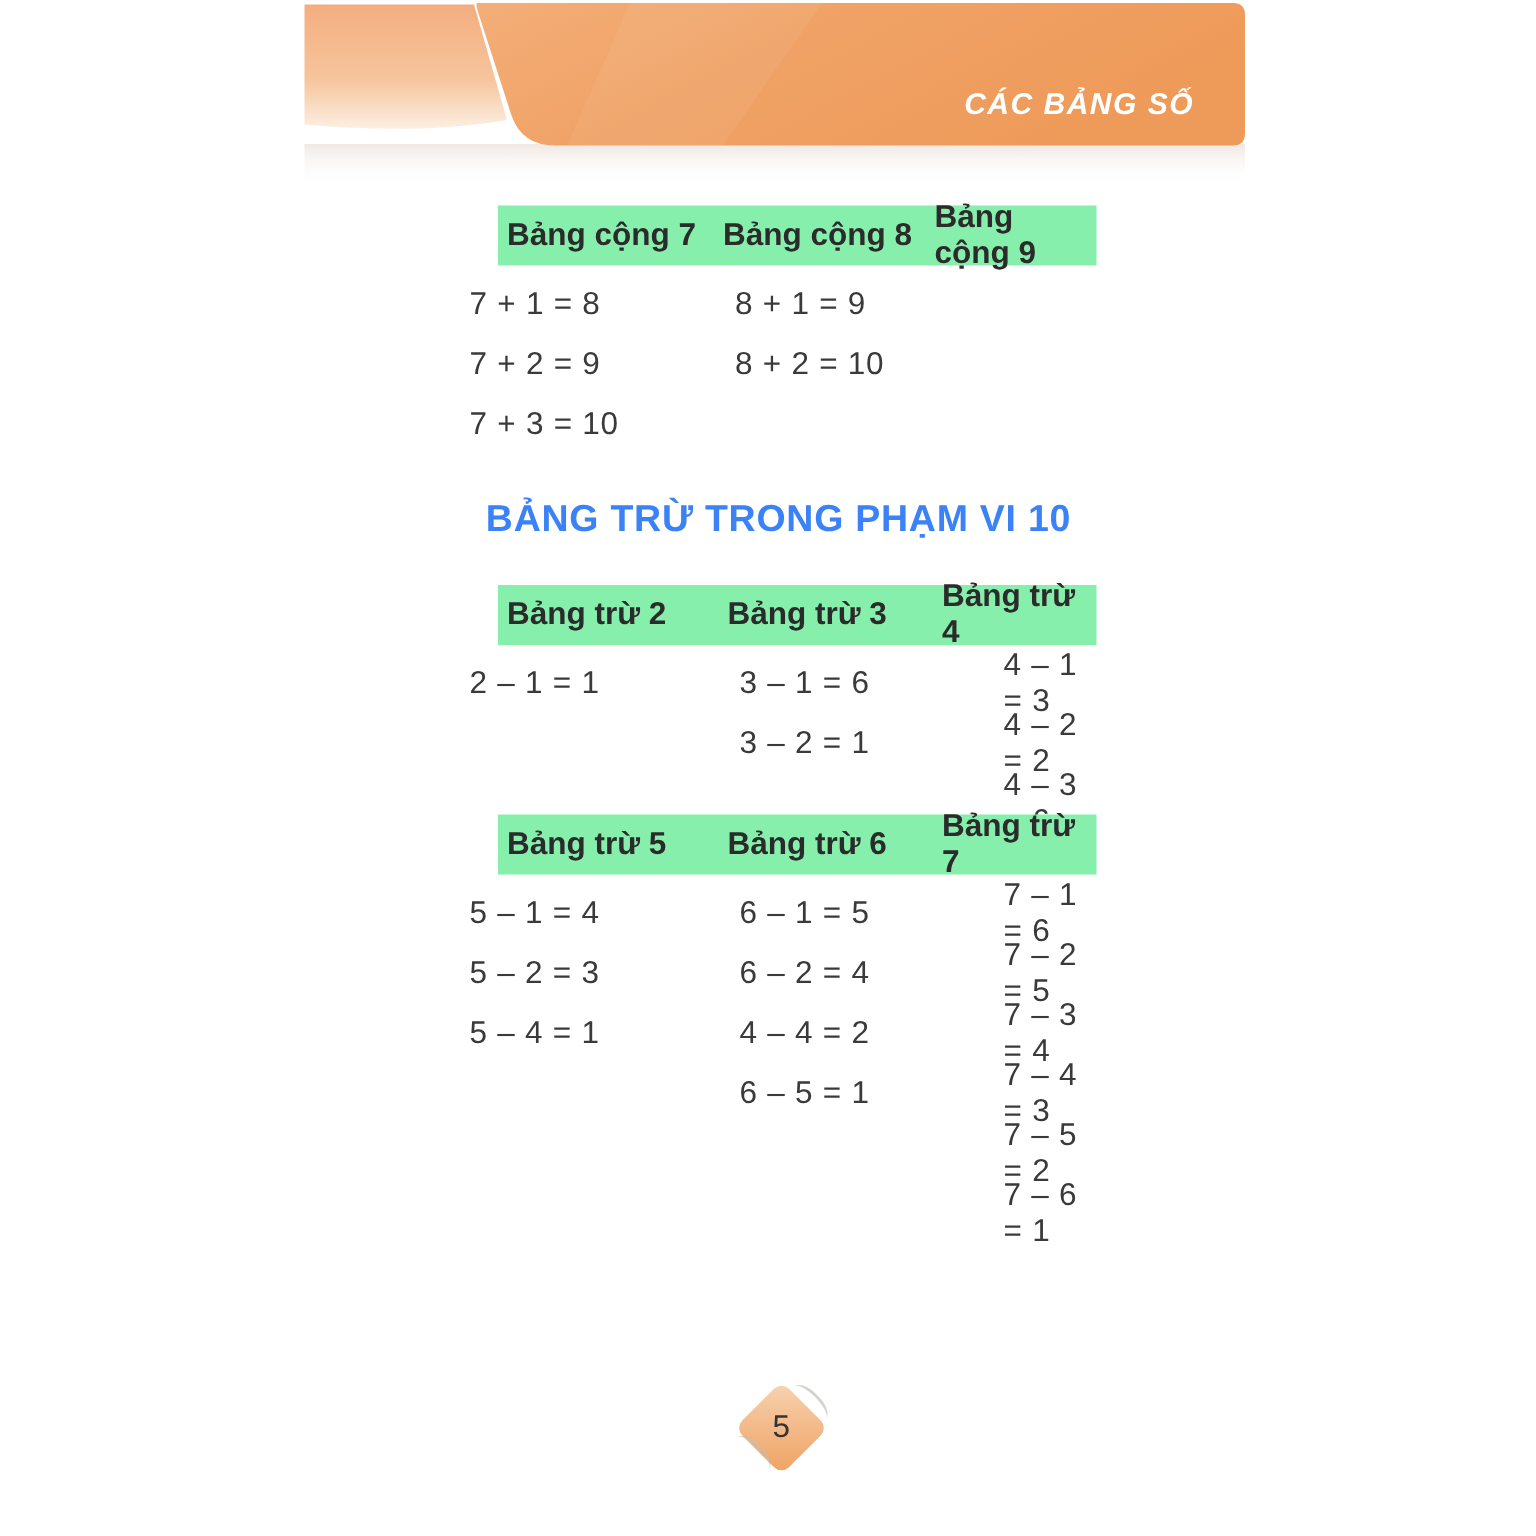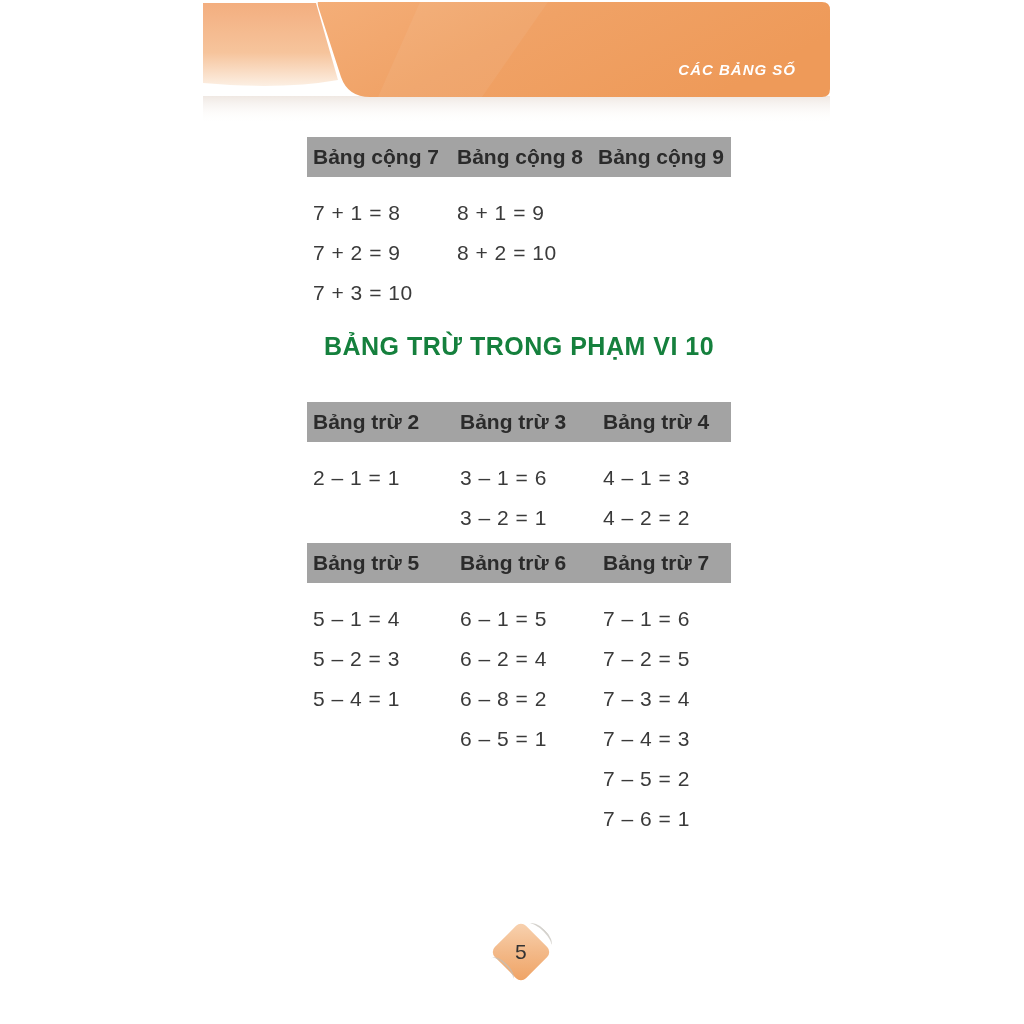--- a/index.html
+++ b/index.html
@@ -5,48 +5,48 @@
   * { margin:0; padding:0; box-sizing:border-box; }
   html,body { width:1024px; height:1024px; background:#ffffff;
     font-family:"Liberation Sans", sans-serif; overflow:hidden;
     -webkit-font-smoothing:antialiased; }
   .page { position:relative; width:1024px; height:1024px; background:#fff; }
 
   
   .banner-svg { position:absolute; left:0; top:0; }
   .banner-title {
     position:absolute; left:640px; top:61px; width:156px;
-    text-align:right; color:#ffffff; font-size:15px; font-weight:bold;
+    text-align:right; color:#ffffff; font-size:20px; font-weight:bold;
     font-style:italic; letter-spacing:1px; line-height:18px;
   }
 
   
   .table { position:absolute; left:307px; width:424px; }
-  .t-header { display:flex; background:#a3a3a3; height:40px; align-items:center; }
+  .t-header { display:flex; background:#86efac; height:40px; align-items:center;margin-left:25px; }
   .th { font-weight:bold; font-size:21px; color:#2b2b2b; padding-left:6px; }
-  .t-body { display:flex; padding-top:16px; }
+  .t-body { display:flex; padding-top:6px;gap:33px; }
   .t-col { display:flex; flex-direction:column; }
   .eq { height:40px; display:flex; align-items:center; font-size:21px;
         color:#3a3a3a; padding-left:6px; letter-spacing:0.5px; }
 
   .grid-add .c1 { width:144px; }
   .grid-add .c2 { width:141px; }
   .grid-add .c3 { flex:1; width:auto; }
   .grid-sub .c1 { width:147px; }
   .grid-sub .c2 { width:143px; }
   .grid-sub .c3 { flex:1; width:auto; }
 
   #add-table  { top:137px; }
-  #sub-table-1 { top:402px; }
+  #sub-table-1 { top:390px; }
   #sub-table-2 { top:543px; }
 
   
   .section-title {
     position:absolute; left:307px; top:332px; width:424px;
-    text-align:center; font-size:25px; font-weight:bold; color:#15803d;
+    text-align:center; font-size:25px; font-weight:bold; color:#3b82f6;
     letter-spacing:0.5px;
   }
 
   
   .page-badge { position:absolute; left:499px; top:930px; width:44px; height:44px; }
   .diamond {
     width:44px; height:44px; transform:rotate(45deg); border-radius:7px;
     background:linear-gradient(135deg, #F8D3B2 0%, #F3BA8A 48%, #EFA263 100%);
     display:flex; align-items:center; justify-content:center;
   }
@@ -143,21 +143,21 @@
     </div>
     <div class="t-body">
       <div class="t-col c1">
         <div class="eq">5 – 1 = 4</div>
         <div class="eq">5 – 2 = 3</div>
         <div class="eq">5 – 4 = 1</div>
       </div>
       <div class="t-col c2">
         <div class="eq">6 – 1 = 5</div>
         <div class="eq">6 – 2 = 4</div>
-        <div class="eq">6 – 8 = 2</div>
+        <div class="eq">4 – 4 = 2</div>
         <div class="eq">6 – 5 = 1</div>
       </div>
       <div class="t-col c3">
         <div class="eq">7 – 1 = 6</div>
         <div class="eq">7 – 2 = 5</div>
         <div class="eq">7 – 3 = 4</div>
         <div class="eq">7 – 4 = 3</div>
         <div class="eq">7 – 5 = 2</div>
         <div class="eq">7 – 6 = 1</div>
       </div>

